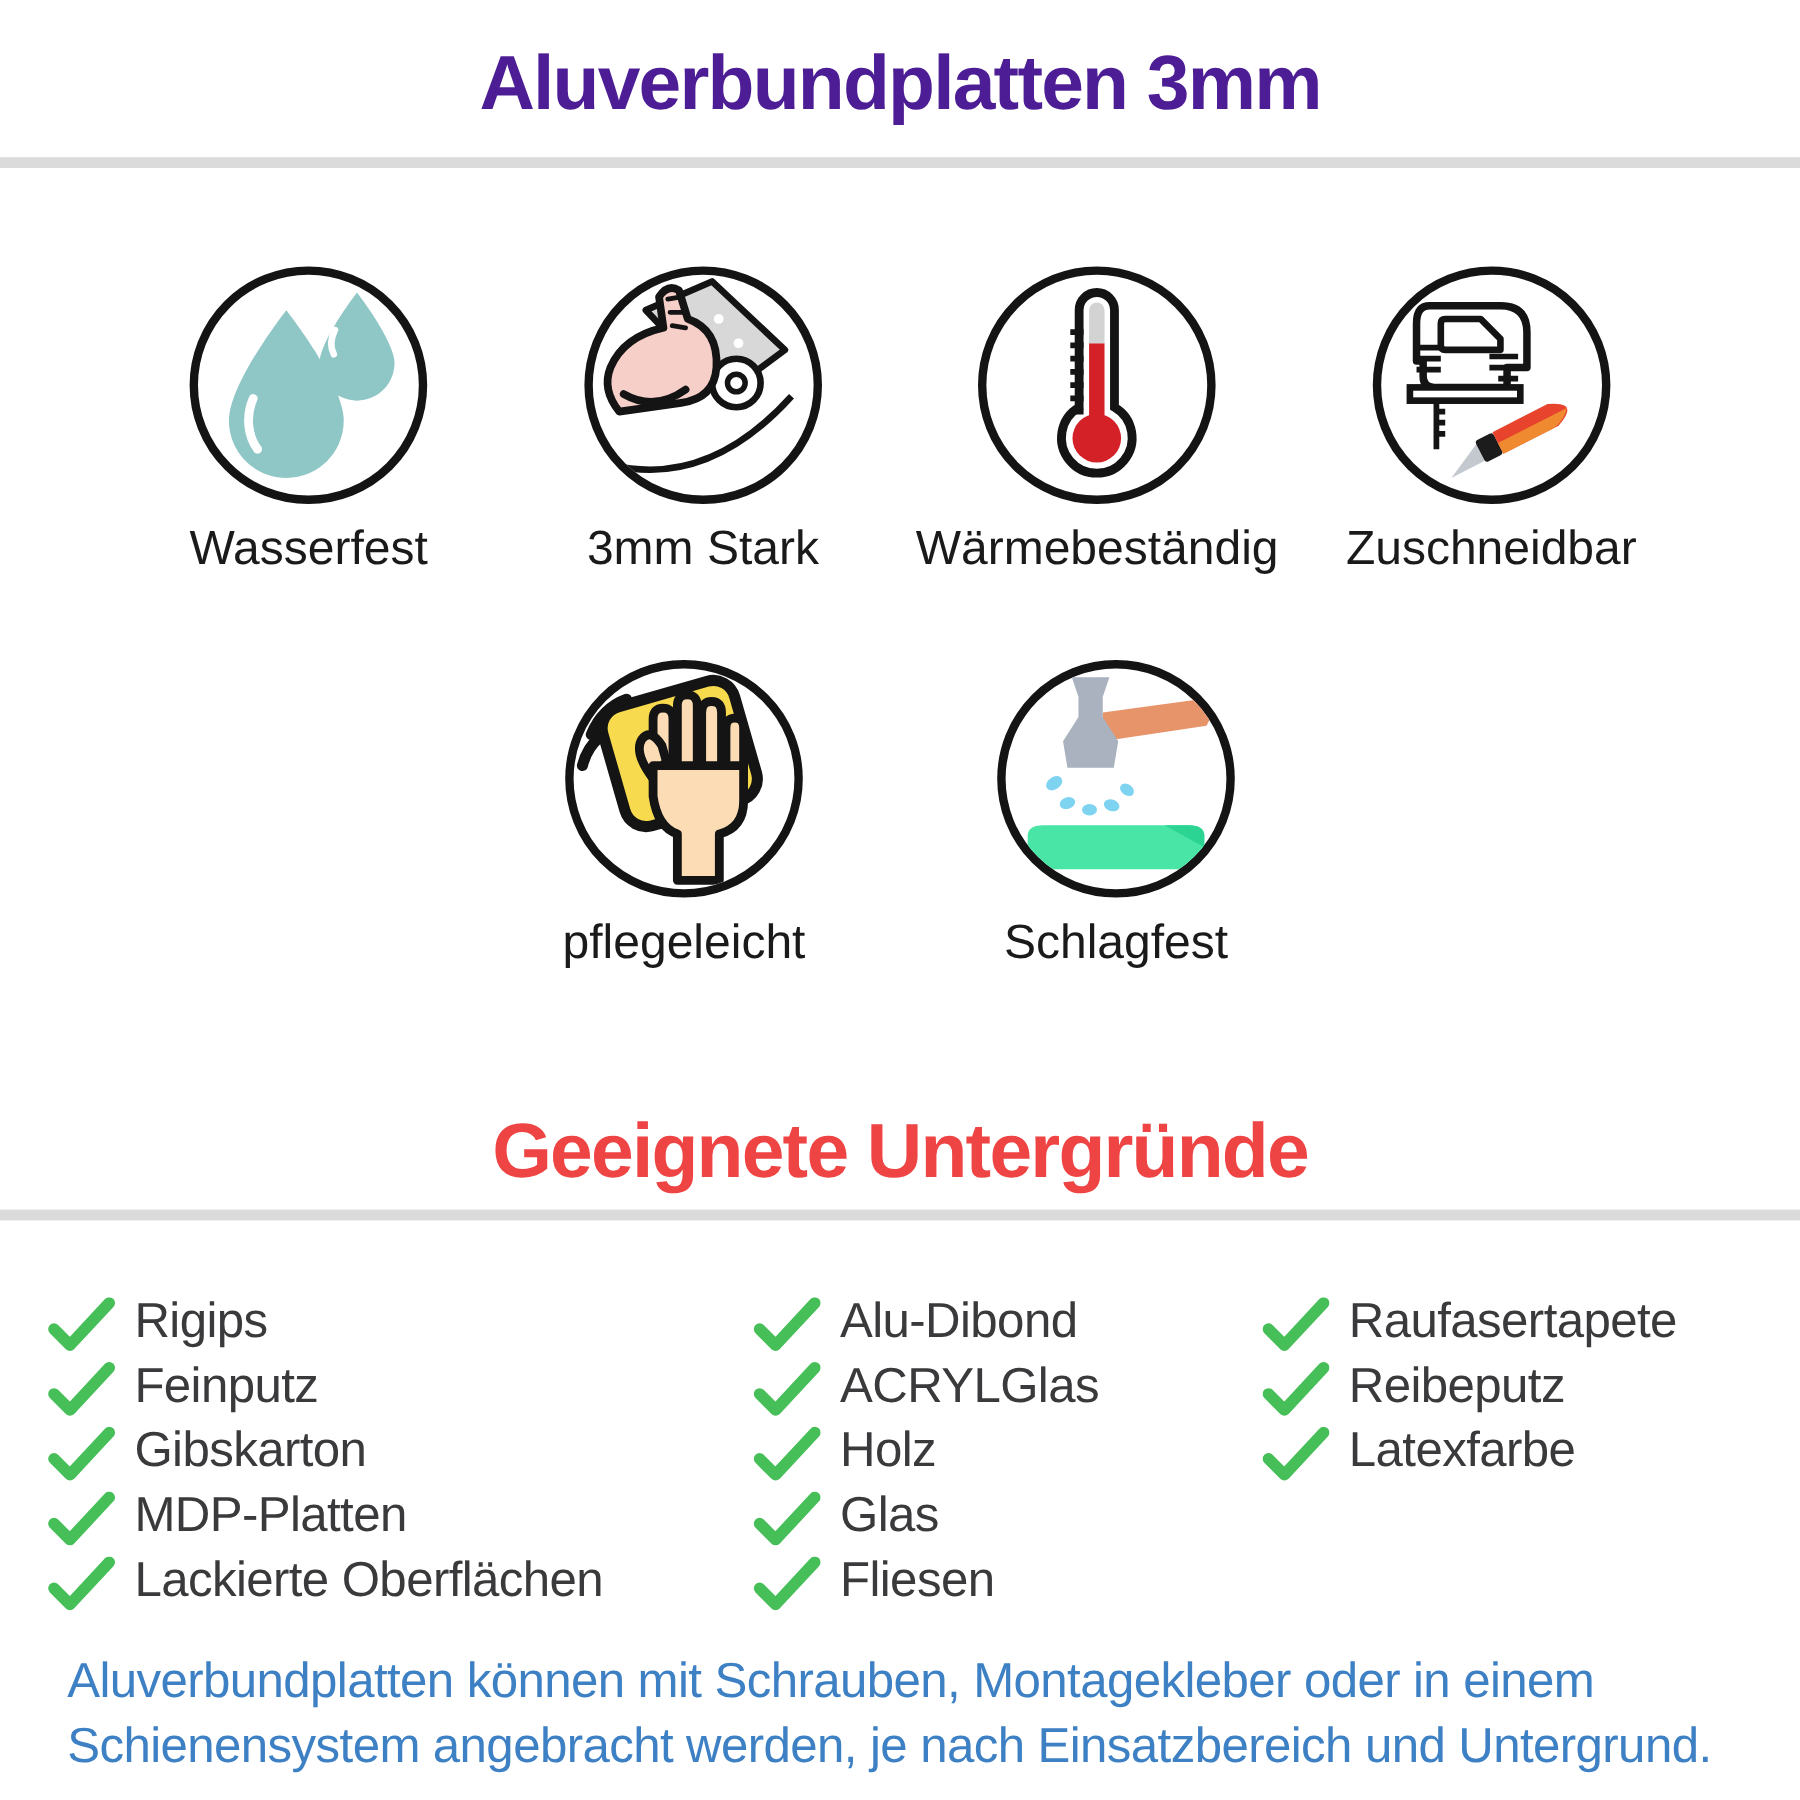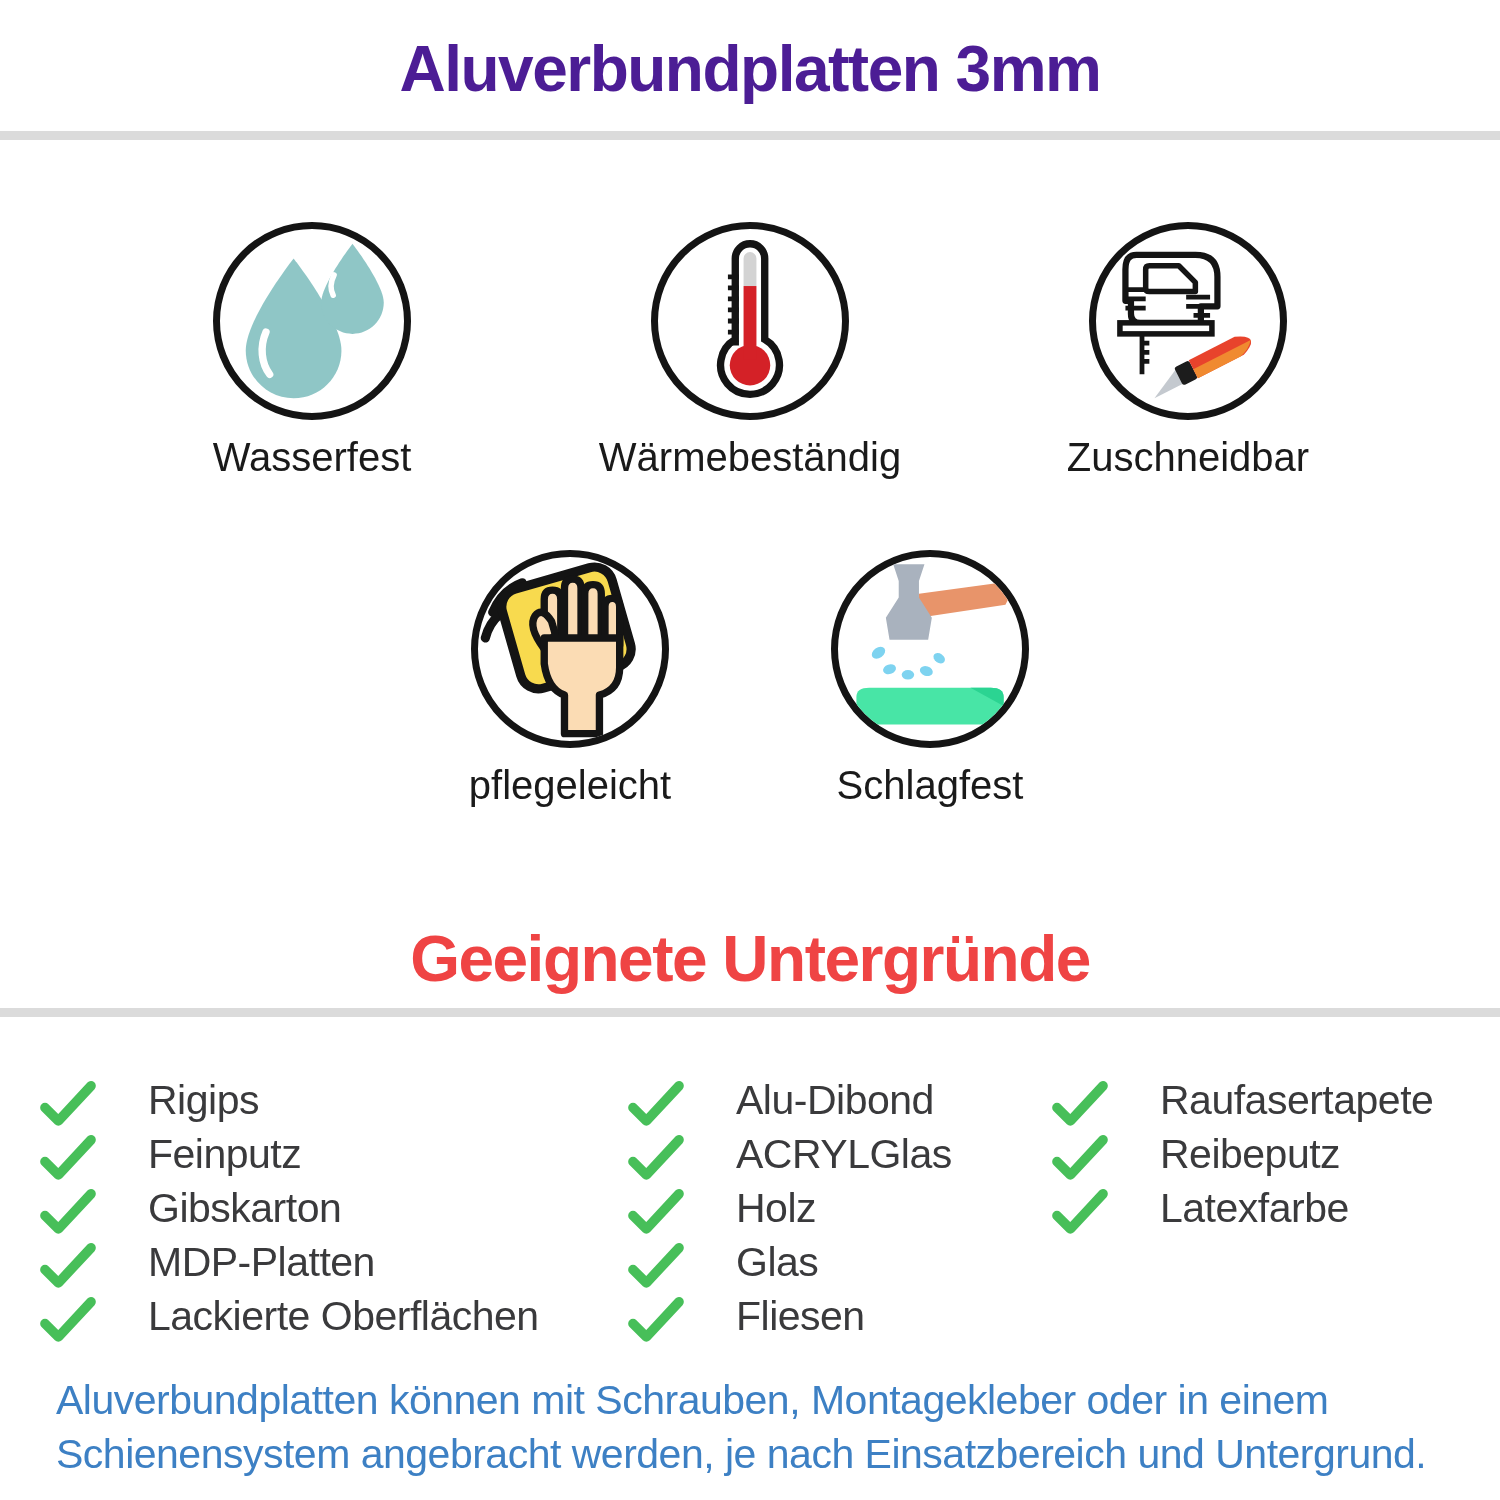--- a/index.html
+++ b/index.html
@@ -32,21 +32,21 @@
     margin-top:14px;font-size:40px;line-height:46px;color:#1a1a1a;white-space:nowrap;
   }
 
   .checklist{
     margin-top:56px;display:flex;align-items:flex-start;padding-left:40px;box-sizing:border-box;
   }
   .col{display:flex;flex-direction:column;}
   .col.c1{width:588px;}
   .col.c2{width:424px;}
   .col.c3{flex:1;}
-  .check-item{display:flex;align-items:center;height:54px;gap:36px;}
+  .check-item{display:flex;align-items:center;height:54px;}
   .check-icon{width:56px;height:46px;flex:0 0 auto;margin-right:16px;margin-top:8px;}
   .check-label{font-size:41px;color:#3A3A3C;white-space:nowrap;letter-spacing:-0.5px;}
 
   .footer{
     margin-top:30px;padding-left:56px;color:#3D80C4;font-size:41px;line-height:54px;
     letter-spacing:-0.5px;
   }
   .footer div{white-space:nowrap;}
 </style>
 </head>
@@ -64,20 +64,36 @@
         <svg viewBox="0 0 100 100">
           <path d="M40 16 C40 16 14 49 14 66 C14 80.4 25.6 92 40 92 C54.4 92 66 80.4 66 66 C66 49 40 16 40 16 Z" fill="#8FC6C6"></path>
           <path d="M72 8 C72 8 55 30 55 40 C55 49.4 62.6 57 72 57 C81.4 57 89 49.4 89 40 C89 30 72 8 72 8 Z" fill="#8FC6C6"></path>
           <path d="M25 56 C21.5 64 22.5 73 27 79" stroke="#fff" stroke-width="4" fill="none" stroke-linecap="round"></path>
           <path d="M62 25 C60 29 60 33 61.5 36" stroke="#fff" stroke-width="3" fill="none" stroke-linecap="round"></path>
         </svg>
       </div>
       <div class="feat-label">Wasserfest</div>
     </div>
 
+    <div class="feat">
+      <div class="circle">
+        <svg viewBox="0 0 100 100">
+          <path d="M24 16 L54 3 L87 34 L60 54 Z" fill="#D8D8D8" stroke="#141414" stroke-width="3" stroke-linejoin="round"></path>
+          <circle cx="65" cy="49" r="11" fill="#fff" stroke="#141414" stroke-width="3"></circle>
+          <circle cx="65" cy="49" r="4" fill="none" stroke="#141414" stroke-width="2.5"></circle>
+          <circle cx="57" cy="20" r="2.2" fill="#fff"></circle>
+          <circle cx="66" cy="31" r="2.2" fill="#fff"></circle>
+          <path d="M8 86 Q52 97 90 55" fill="none" stroke="#141414" stroke-width="3"></path>
+          <path d="M30 10 q4 -6 9 -3 l4 13 q14 5 13 22 q-1 14 -16 16 L12 62 Q4 52 8 42 Q14 28 32 24 Z" fill="#F7CFC9" stroke="#141414" stroke-width="3.5" stroke-linejoin="round"></path>
+          <path d="M34 11 l6 -1 M35 17 l7 0 M36 23 l6 1" stroke="#141414" stroke-width="2.2" stroke-linecap="round" fill="none"></path>
+          <path d="M14 54 Q28 62 42 52" fill="none" stroke="#141414" stroke-width="3.5" stroke-linecap="round"></path>
+        </svg>
+      </div>
+      <div class="feat-label">3mm Stark</div>
+    </div>
 
     <div class="feat">
       <div class="circle">
         <svg viewBox="0 0 100 100">
           <path d="M42 16 a8 8 0 0 1 16 0 V60 a16 16 0 1 1 -16 0 Z" fill="#fff" stroke="#141414" stroke-width="4"></path>
           <circle cx="50" cy="74" r="11" fill="#D42127"></circle>
           <rect x="46.5" y="31" width="7" height="40" fill="#D42127"></rect>
           <path d="M46.5 16 a3.5 3.5 0 0 1 7 0 V31 h-7 Z" fill="#D3D3D3"></path>
           <path d="M38 26 h6 M38 32 h6 M38 38 h6 M38 44 h6 M38 50 h6 M38 56 h6 M38 62 h6" stroke="#141414" stroke-width="2.6"></path>
         </svg>

